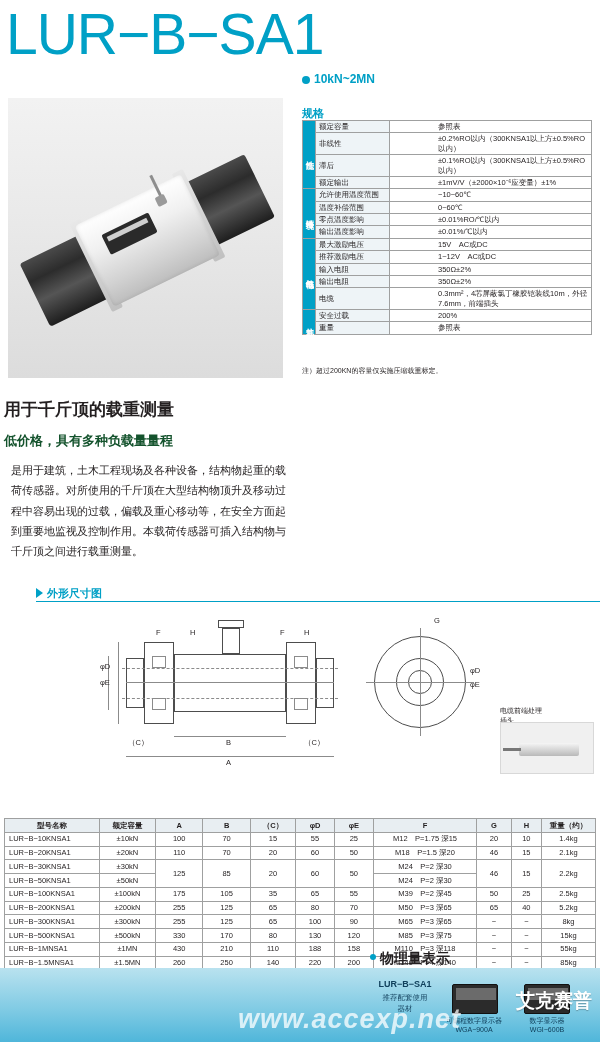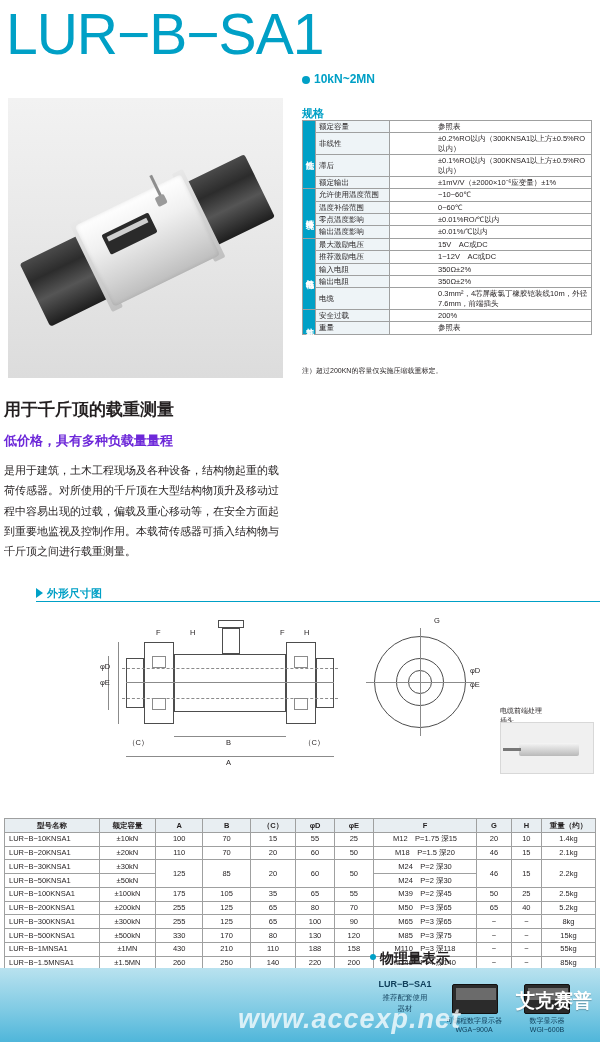--- a/index.html
+++ b/index.html
@@ -112,24 +112,24 @@
     font-size:7px; color:#231f20;
   }
 
   
   .desc-h1 {
     position:absolute; left:4px; top:398px;
     font-size:17px; font-weight:700; color:#231f20;
   }
   .desc-h2 {
     position:absolute; left:4px; top:432px;
-    font-size:13px; font-weight:700; color:#6d28d9;
+    font-size:13px; font-weight:700; color:#14532d;
   }
   .desc-body {
-    position:absolute; left:4px; top:460px; width:285px;
+    position:absolute; left:11px; top:460px; width:285px;
     font-size:11px; line-height:1.85; color:#231f20;
   }
 
   
   .sec-bar {
     position:absolute; left:4px; top:586px; width:590px; height:16px;
     border-bottom:1px solid #00a0c6;
     margin-left:32px;
   }
   .sec-bar .mark {

